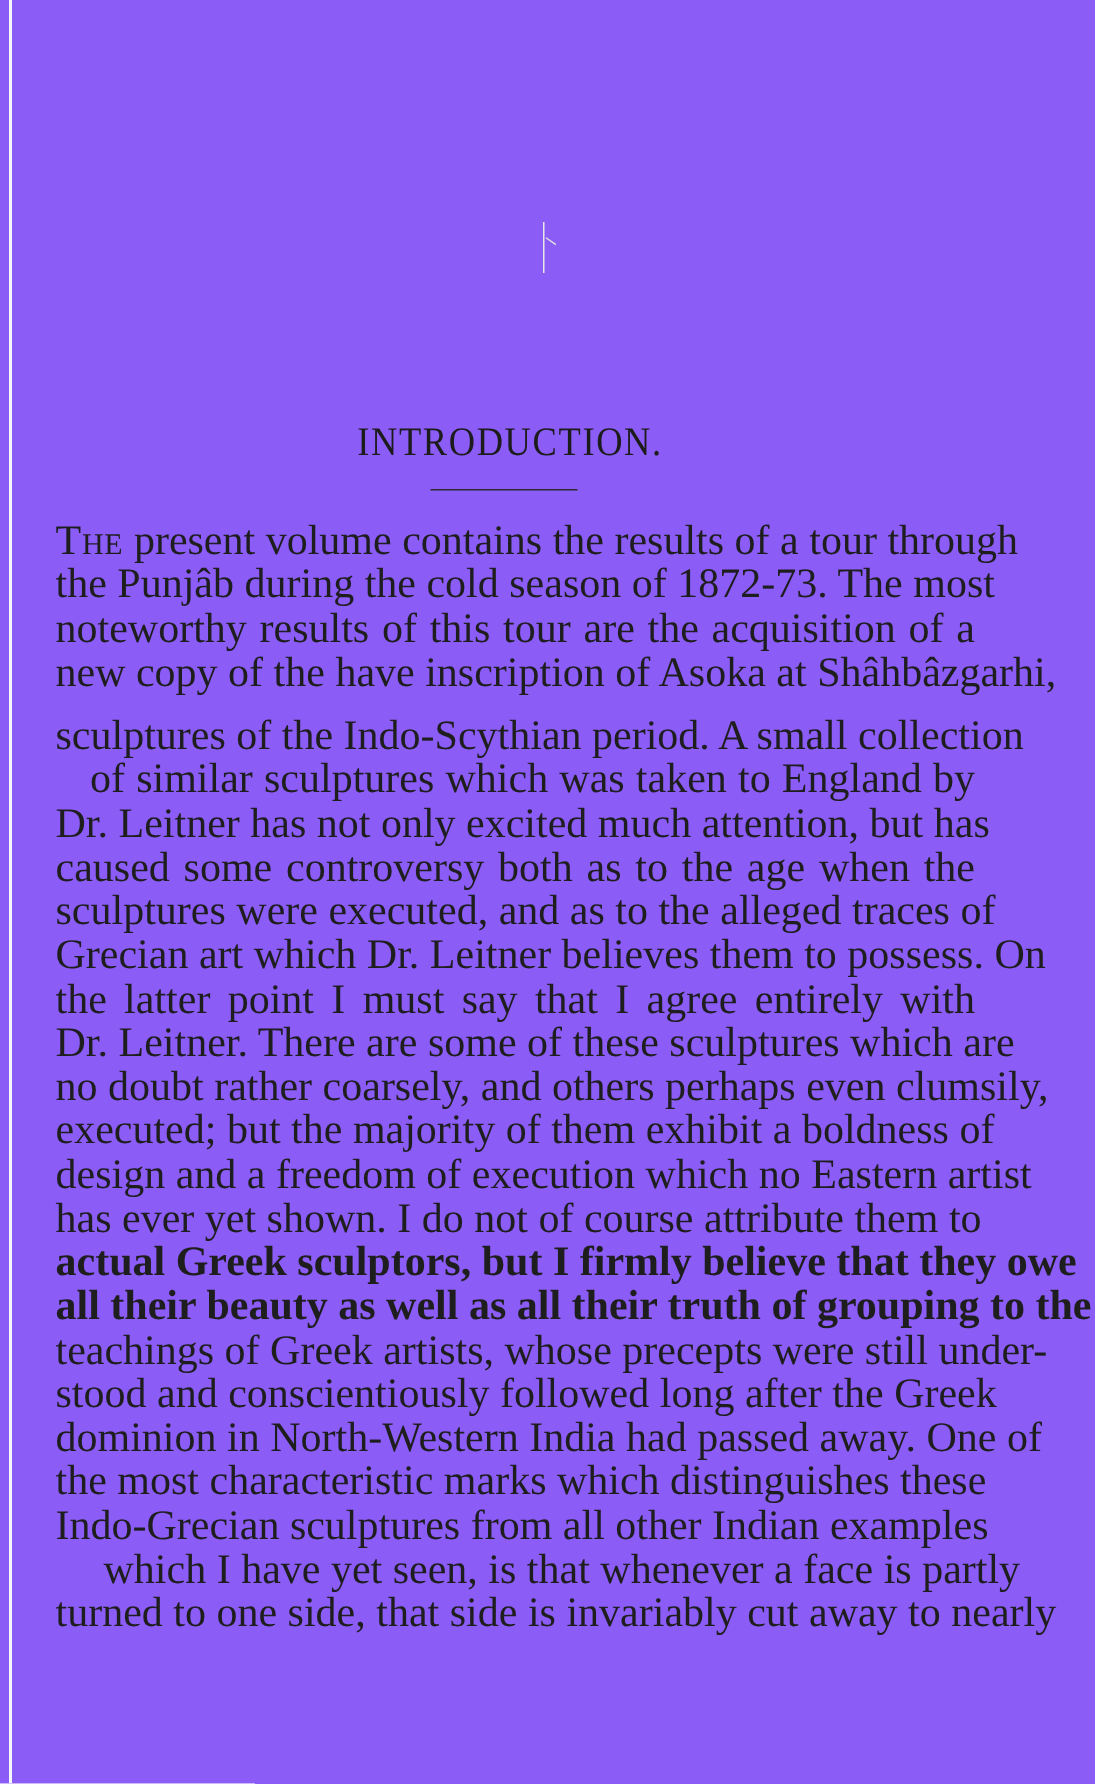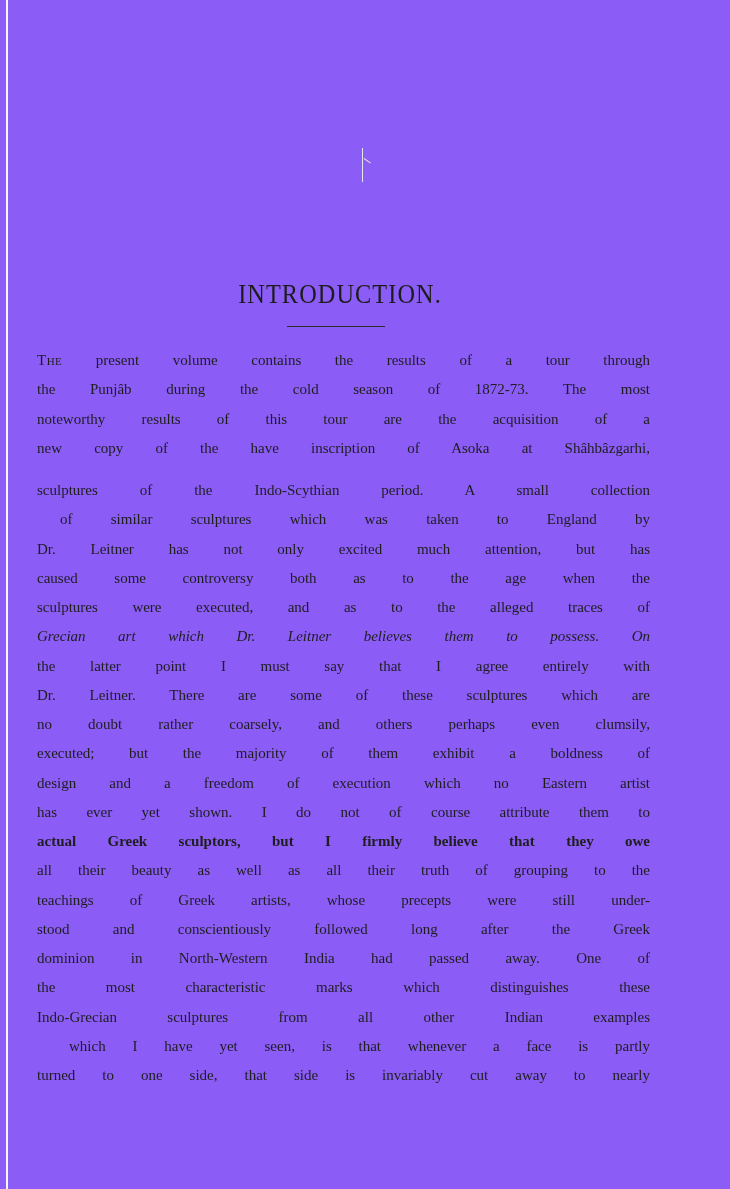--- a/index.html
+++ b/index.html
@@ -67,21 +67,21 @@
       position: absolute;
       left: 37px; top: 346px;
       width: 613px;
       margin: 0;
     }
     .line {
       display: block;
       height: 29.25px;
       line-height: 29.25px;
       font-family: "Liberation Serif", "DejaVu Serif", serif;
-      font-size: 15px;
+      font-size: 28px;
       text-align: justify;
       text-align-last: justify;
       white-space: nowrap;
       color: #1e1e1e;
     }
     .line .sc {
       font-variant: small-caps;
       letter-spacing: 0.5px;
     }
     .line.last { text-align-last: justify; }
@@ -99,29 +99,29 @@
   <div class="body-text" id="body-text">
     <span class="line" style="white-space: nowrap;"><span class="sc">The</span><span> present volume contains the results of a tour through</span></span>
     <span class="line" style="white-space: nowrap;">the Punjâb during the cold season of 1872-73. The most</span>
     <span class="line" style="white-space: nowrap;">noteworthy results of this tour are the acquisition of a</span>
     <span class="line" style="white-space: nowrap;">new copy of the have inscription of Asoka at Shâhbâzgarhi,</span>
     <span class="line" style="white-space: nowrap; margin-top: 13px;">sculptures of the Indo-Scythian period. A small collection</span>
     <span class="line" style="white-space: nowrap; margin-left: 23px;">of similar sculptures which was taken to England by</span>
     <span class="line" style="white-space: nowrap;">Dr. Leitner has not only excited much attention, but has</span>
     <span class="line" style="white-space: nowrap;">caused some controversy both as to the age when the</span>
     <span class="line" style="white-space: nowrap;">sculptures were executed, and as to the alleged traces of</span>
-    <span class="line" style="white-space: nowrap; font-style: italic;">Grecian art which Dr. Leitner believes them to possess. On</span>
+    <span class="line" style="white-space: nowrap;">Grecian art which Dr. Leitner believes them to possess. On</span>
     <span class="line" style="white-space: nowrap;">the latter point I must say that I agree entirely with</span>
     <span class="line" style="white-space: nowrap;">Dr. Leitner. There are some of these sculptures which are</span>
     <span class="line" style="white-space: nowrap;">no doubt rather coarsely, and others perhaps even clumsily,</span>
     <span class="line" style="white-space: nowrap;">executed; but the majority of them exhibit a boldness of</span>
     <span class="line" style="white-space: nowrap;">design and a freedom of execution which no Eastern artist</span>
     <span class="line" style="white-space: nowrap;">has ever yet shown. I do not of course attribute them to</span>
     <span class="line" style="white-space: nowrap; font-weight: bold;">actual Greek sculptors, but I firmly believe that they owe</span>
-    <span class="line" style="white-space: nowrap;">all their beauty as well as all their truth of grouping to the</span>
+    <span class="line" style="white-space: nowrap; font-weight: bold;">all their beauty as well as all their truth of grouping to the</span>
     <span class="line" style="white-space: nowrap;">teachings of Greek artists, whose precepts were still under-</span>
     <span class="line" style="white-space: nowrap;">stood and conscientiously followed long after the Greek</span>
     <span class="line" style="white-space: nowrap;">dominion in North-Western India had passed away. One of</span>
     <span class="line" style="white-space: nowrap;">the most characteristic marks which distinguishes these</span>
     <span class="line" style="white-space: nowrap;">Indo-Grecian sculptures from all other Indian examples</span>
     <span class="line" style="white-space: nowrap; margin-left: 32px;">which I have yet seen, is that whenever a face is partly</span>
     <span class="line last" style="white-space: nowrap;">turned to one side, that side is invariably cut away to nearly</span>
   </div>
 </div>
 

